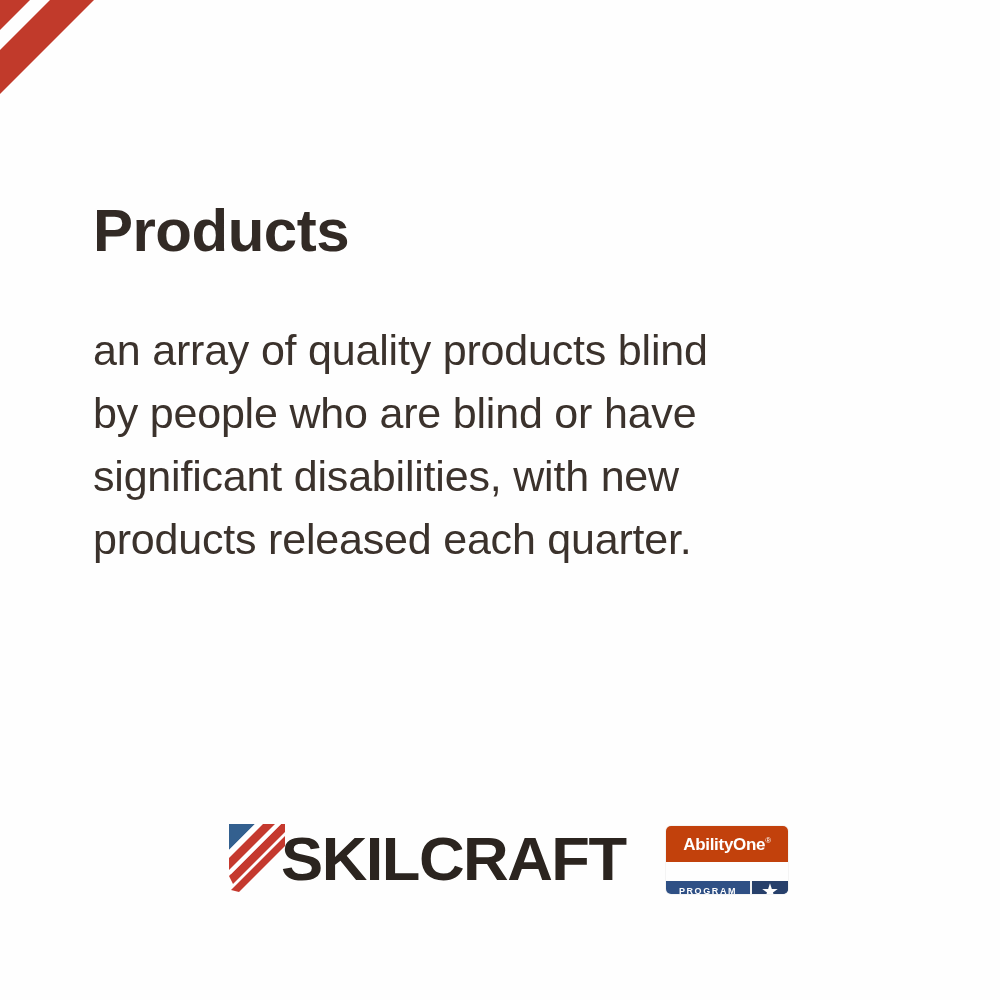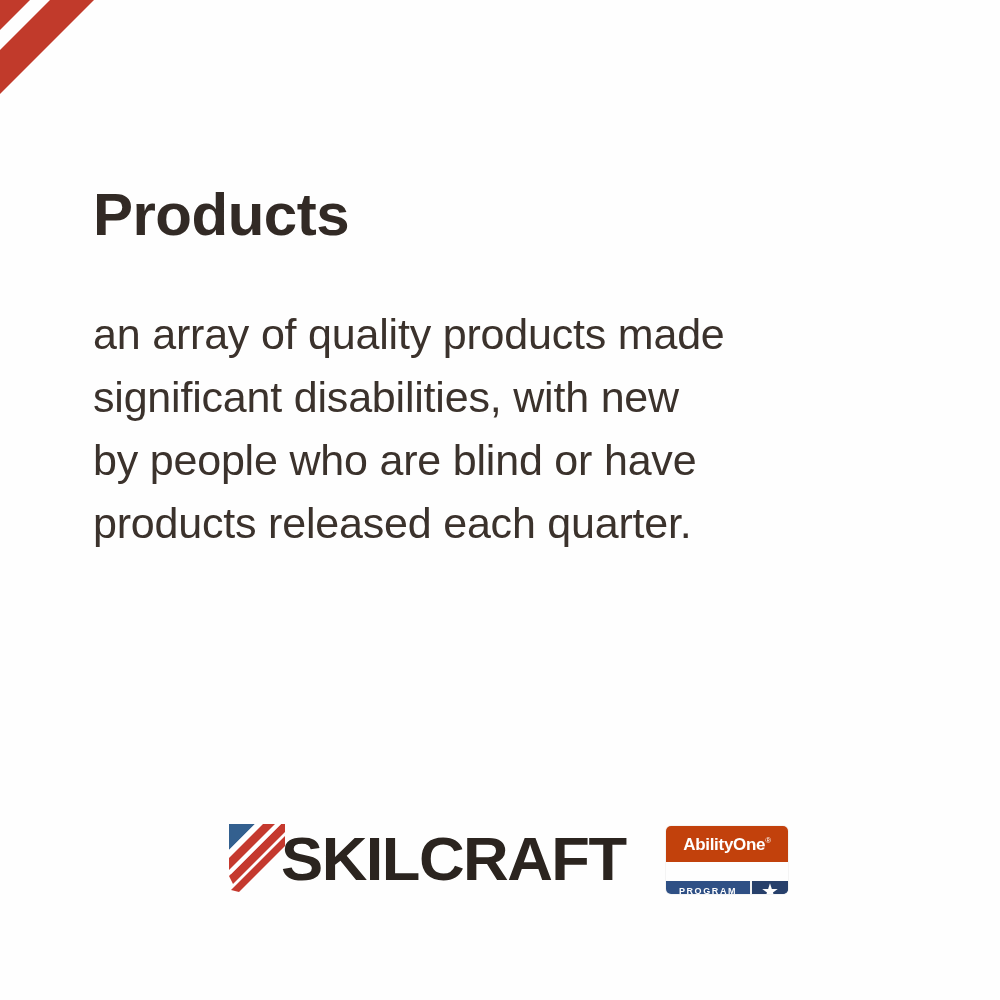--- a/index.html
+++ b/index.html
@@ -44,21 +44,21 @@
     left: 93px;
     top: 185px;
     width: 800px;
   }
   .page-title {
     font-size: 60px;
     font-weight: 700;
     line-height: 1.0;
     letter-spacing: -0.5px;
     color: #322a25;
-    margin: 0 0 58px 0;
+    margin: 16px 0 58px 0;
     font-family: "Liberation Sans", "DejaVu Sans", sans-serif;
   }
   .body-copy {
     margin: 0;
     font-size: 43px;
     line-height: 63px;
     color: #3b322c;
     font-weight: 400;
     letter-spacing: -0.2px;
     max-width: 740px;
@@ -189,23 +189,23 @@
           <polygon points="-140,126 86,-100 130,-100 -96,126" fill="#c13a2b"></polygon>
           <polygon points="-140,190 150,-100 194,-100 -96,190" fill="#c13a2b"></polygon>
         </g>
       </g>
     </svg>
   </div>
 
   <div class="content">
     <h1 class="page-title">Products</h1>
     <p class="body-copy">
-      <span class="line">an array of quality products made</span>
+      <span class="line">an array of quality products blind</span>
+      <span class="line">by people who are blind or have</span>
       <span class="line">significant disabilities, with new</span>
-      <span class="line">by people who are blind or have</span>
       <span class="line">products released each quarter.</span>
     </p>
   </div>
 
   <div class="footer-logos">
 
     <div class="skilcraft-logo">
       <span class="skilcraft-mark">
         <svg width="56" height="70" viewBox="0 0 56 70" xmlns="http://www.w3.org/2000/svg" aria-hidden="true">
           <defs>

